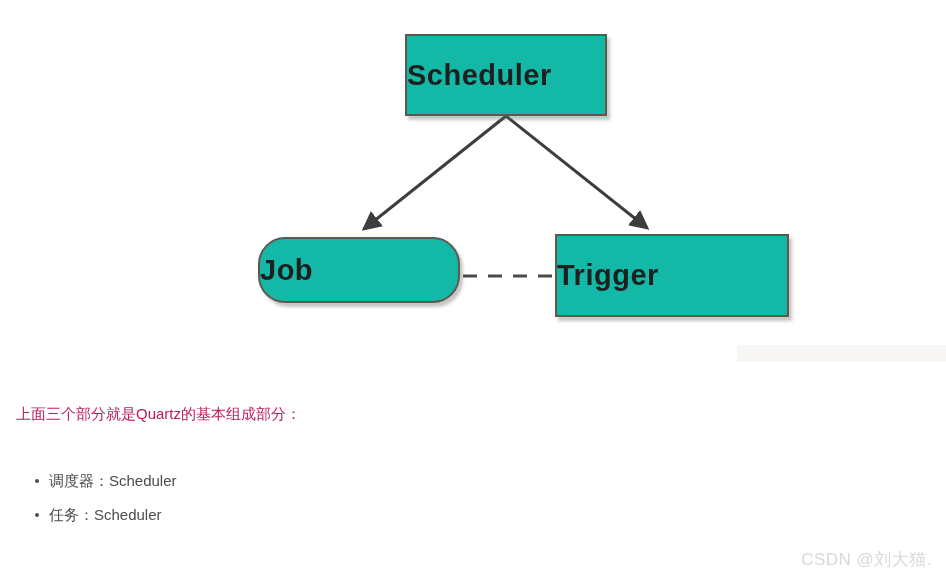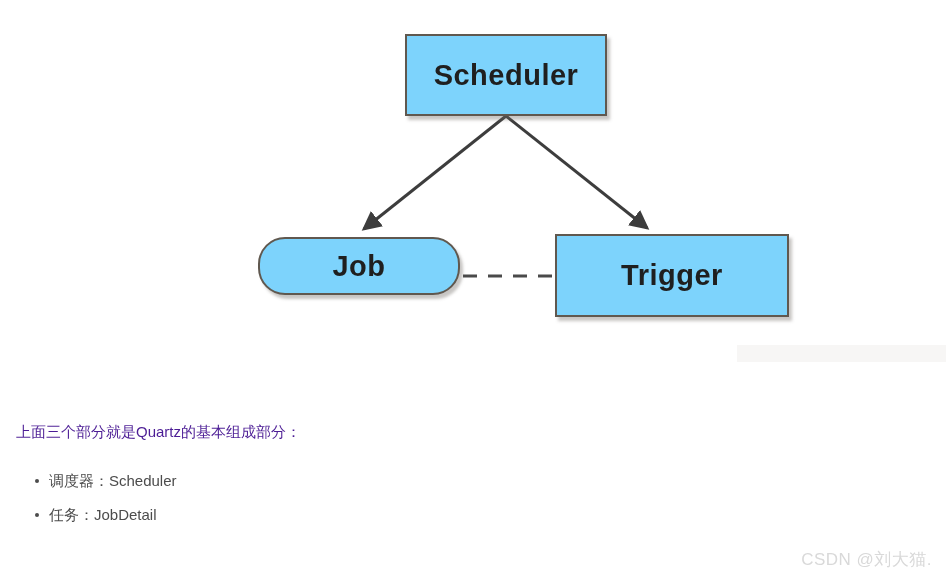--- a/index.html
+++ b/index.html
@@ -7,41 +7,41 @@
   body {
     width: 946px; height: 581px;
     background: #ffffff;
     font-family: "Liberation Sans", sans-serif;
     position: relative;
     overflow: hidden;
   }
   .diagram { position: absolute; left: 0; top: 0; width: 946px; height: 400px; }
   .node {
     position: absolute;
-    display: flex; align-items: center; justify-content: center;
-    background: #7dd3fc;
+    display: flex; align-items: center; 
+    background: #14b8a6;
     border: 2px solid #60584f;
     box-shadow: 3px 4px 3px rgba(110,105,100,0.38);
     font-size: 29px;
     font-weight: 600;
     color: #1f1f1f;
     letter-spacing: 0.5px;
   }
   .node-scheduler { left: 405px; top: 34px;  width: 202px; height: 82px; }
-  .node-job       { left: 258px; top: 237px; width: 202px; height: 58px; border-radius: 27px; }
+  .node-job       { left: 258px; top: 237px; width: 202px; height: 66px; border-radius: 27px; }
   .node-trigger   { left: 555px; top: 234px; width: 234px; height: 83px; }
   .edges { position: absolute; left: 0; top: 0; pointer-events: none; }
   .faint-streak {
     position: absolute; left: 737px; top: 345px; width: 209px; height: 17px;
     background: #f7f6f5;
   }
   .intro {
-    position: absolute; left: 16px; top: 422px;
+    position: absolute; left: 16px; top: 404px;
     margin: 0;
-    font-size: 15px; line-height: 20px; color: #4c1d95;
+    font-size: 15px; line-height: 20px; color: #be185d;
   }
   .bullet-list {
     position: absolute; left: 32px; top: 471px;
     margin: 0; padding: 0; list-style: none;
   }
   .bullet-list li {
     position: relative;
     padding-left: 17px;
     height: 20px; line-height: 20px;
     margin-bottom: 14px;
@@ -85,16 +85,16 @@
     <span>Trigger</span>
   </div>
 
   <div class="faint-streak"></div>
 </div>
 
 <p class="intro">上面三个部分就是Quartz的基本组成部分：</p>
 
 <ul class="bullet-list">
   <li>调度器：Scheduler</li>
-  <li>任务：JobDetail</li>
+  <li>任务：Scheduler</li>
 </ul>
 
 <div class="watermark">CSDN @刘大猫.</div>
 
 </body></html>

